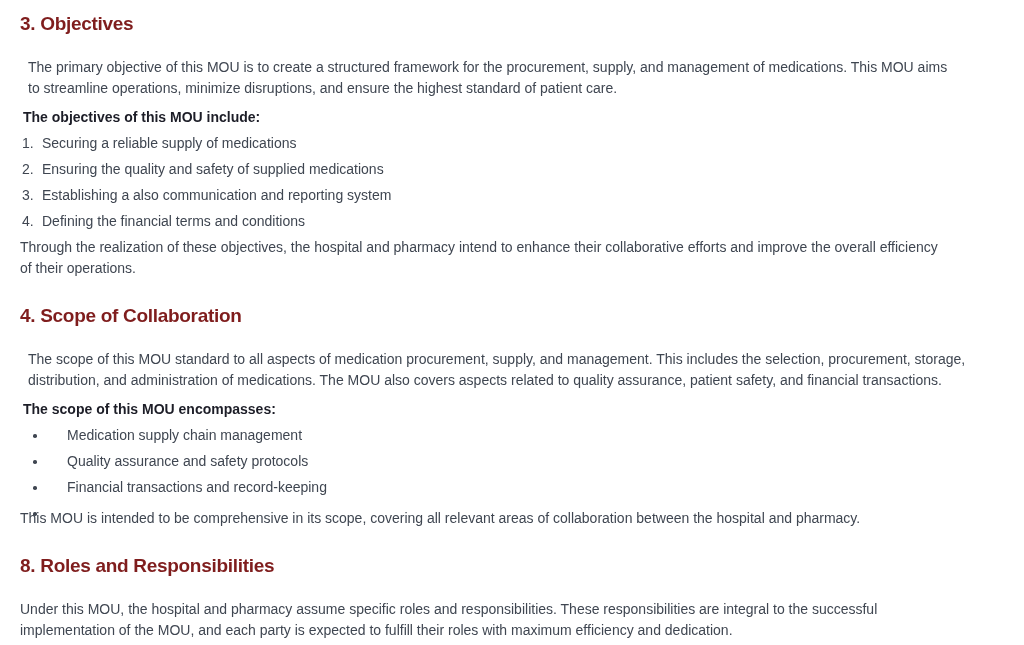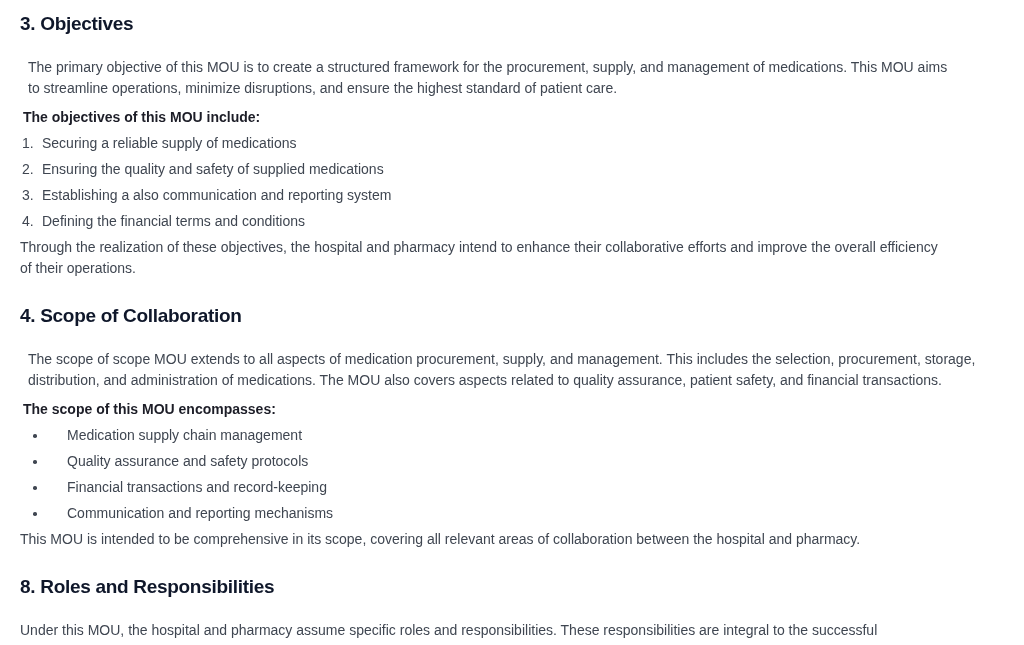--- a/index.html
+++ b/index.html
@@ -16,21 +16,21 @@
     width: 1024px;
     height: 645px;
     padding: 14px 16px 0 20px;
     overflow: hidden;
   }
   .section-heading {
     font-size: 19px;
     line-height: 20px;
     font-weight: 700;
     letter-spacing: -0.3px;
-    color: #0f172a;
+    color: #7f1d1d;
     margin: 0 0 23px 0;
   }
   .section-heading.not-first { margin-top: 27px; }
   .para {
     white-space: pre-line;
     margin: 0;
     color: #3f4651;
   }
   .para.intro { margin-top: 0; margin-left: 8px; }
   .para.after-heading { margin-top: 22px; }
@@ -107,41 +107,40 @@
       <span class="marker">4.</span>
       <span class="item-text">Defining the financial terms and conditions</span>
     </li>
   </ol>
 
   <p class="para after-list">Through the realization of these objectives, the hospital and pharmacy intend to enhance their collaborative efforts and improve the overall efficiency
 of their operations.</p>
 
   <h2 class="section-heading not-first">4. Scope of Collaboration</h2>
 
-  <p class="para intro">The scope of scope MOU extends to all aspects of medication procurement, supply, and management. This includes the selection, procurement, storage,
+  <p class="para intro">The scope of this MOU standard to all aspects of medication procurement, supply, and management. This includes the selection, procurement, storage,
 distribution, and administration of medications. The MOU also covers aspects related to quality assurance, patient safety, and financial transactions.</p>
 
   <div class="list-title">The scope of this MOU encompasses:</div>
 
   <ul class="bullet-list">
     <li>
       <span class="bullet-dot"></span>
       <span class="item-text">Medication supply chain management</span>
     </li>
     <li>
       <span class="bullet-dot"></span>
       <span class="item-text">Quality assurance and safety protocols</span>
     </li>
     <li>
       <span class="bullet-dot"></span>
       <span class="item-text">Financial transactions and record-keeping</span>
     </li>
     <li>
       <span class="bullet-dot"></span>
-      <span class="item-text">Communication and reporting mechanisms</span>
     </li>
   </ul>
 
   <p class="para after-list">This MOU is intended to be comprehensive in its scope, covering all relevant areas of collaboration between the hospital and pharmacy.</p>
 
   <h2 class="section-heading not-first">8. Roles and Responsibilities</h2>
 
   <p class="para after-heading">Under this MOU, the hospital and pharmacy assume specific roles and responsibilities. These responsibilities are integral to the successful
 implementation of the MOU, and each party is expected to fulfill their roles with maximum efficiency and dedication.</p>
 

